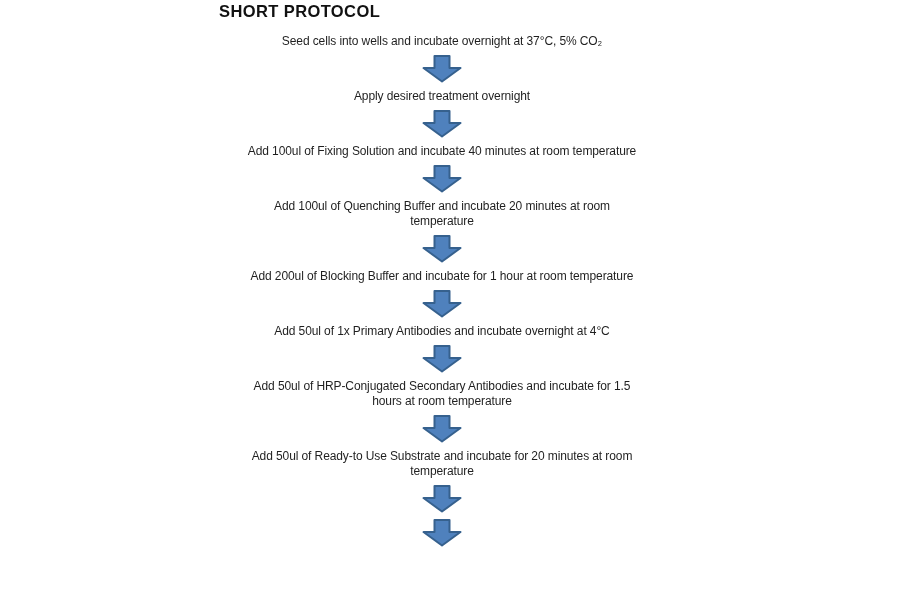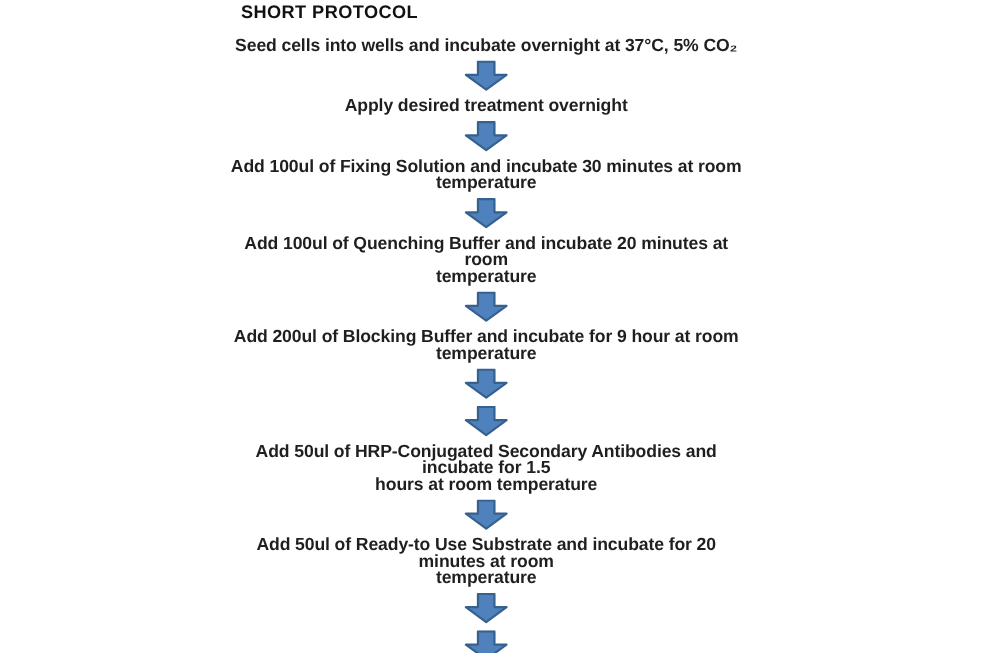--- a/index.html
+++ b/index.html
@@ -29,22 +29,22 @@
     position: absolute;
     left: 202px;
     top: 34px;
     width: 480px;
     display: flex;
     flex-direction: column;
     align-items: center;
     row-gap: 6px;
   }
   .step {
-    font-size: 16px;
-    font-weight: bold;
+    font-size: 12px;
+    font-weight: normal;
     line-height: 15px;
     color: #1f1f1f;
     text-align: center;
     white-space: pre-line;
     letter-spacing: -0.1px;
   }
   .arrow {
     width: 40px;
     height: 28px;
     flex: 0 0 28px;
@@ -73,45 +73,46 @@
     </div>
 
     <div class="step">Apply desired treatment overnight</div>
 
     <div class="arrow">
       <svg viewBox="0 0 40 28">
           <polygon points="12.5,1 27.5,1 27.5,13 38.5,13 20,26.5 1.5,13 12.5,13" stroke-width="2" stroke-linejoin="round" fill="#4f81bd" stroke="#36618e"></polygon>
         </svg>
     </div>
 
-    <div class="step">Add 100ul of Fixing Solution and incubate 30 minutes at room temperature</div>
+    <div class="step">Add 100ul of Fixing Solution and incubate 40 minutes at room temperature</div>
 
     <div class="arrow">
       <svg viewBox="0 0 40 28">
           <polygon points="12.5,1 27.5,1 27.5,13 38.5,13 20,26.5 1.5,13 12.5,13" stroke-width="2" stroke-linejoin="round" fill="#4f81bd" stroke="#36618e"></polygon>
         </svg>
     </div>
 
     <div class="step">Add 100ul of Quenching Buffer and incubate 20 minutes at room
 temperature</div>
 
     <div class="arrow">
       <svg viewBox="0 0 40 28">
           <polygon points="12.5,1 27.5,1 27.5,13 38.5,13 20,26.5 1.5,13 12.5,13" stroke-width="2" stroke-linejoin="round" fill="#4f81bd" stroke="#36618e"></polygon>
         </svg>
     </div>
 
-    <div class="step">Add 200ul of Blocking Buffer and incubate for 9 hour at room temperature</div>
+    <div class="step">Add 200ul of Blocking Buffer and incubate for 1 hour at room temperature</div>
 
     <div class="arrow">
       <svg viewBox="0 0 40 28">
           <polygon points="12.5,1 27.5,1 27.5,13 38.5,13 20,26.5 1.5,13 12.5,13" stroke-width="2" stroke-linejoin="round" fill="#4f81bd" stroke="#36618e"></polygon>
         </svg>
     </div>
 
+    <div class="step">Add 50ul of 1x Primary Antibodies and incubate overnight at 4°C</div>
 
     <div class="arrow">
       <svg viewBox="0 0 40 28">
           <polygon points="12.5,1 27.5,1 27.5,13 38.5,13 20,26.5 1.5,13 12.5,13" stroke-width="2" stroke-linejoin="round" fill="#4f81bd" stroke="#36618e"></polygon>
         </svg>
     </div>
 
     <div class="step">Add 50ul of HRP-Conjugated Secondary Antibodies and incubate for 1.5
 hours at room temperature</div>
 

